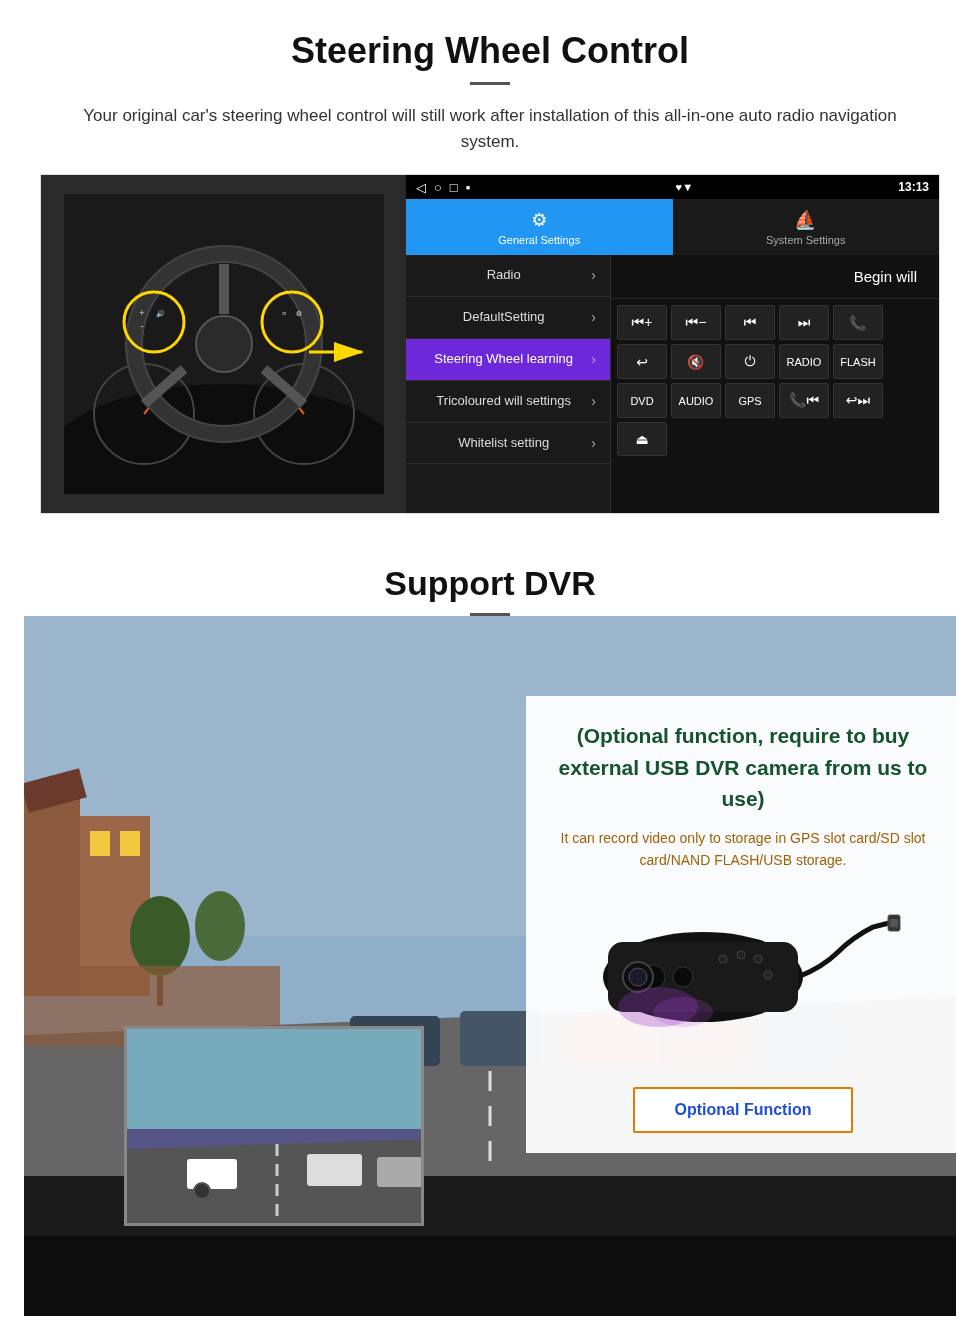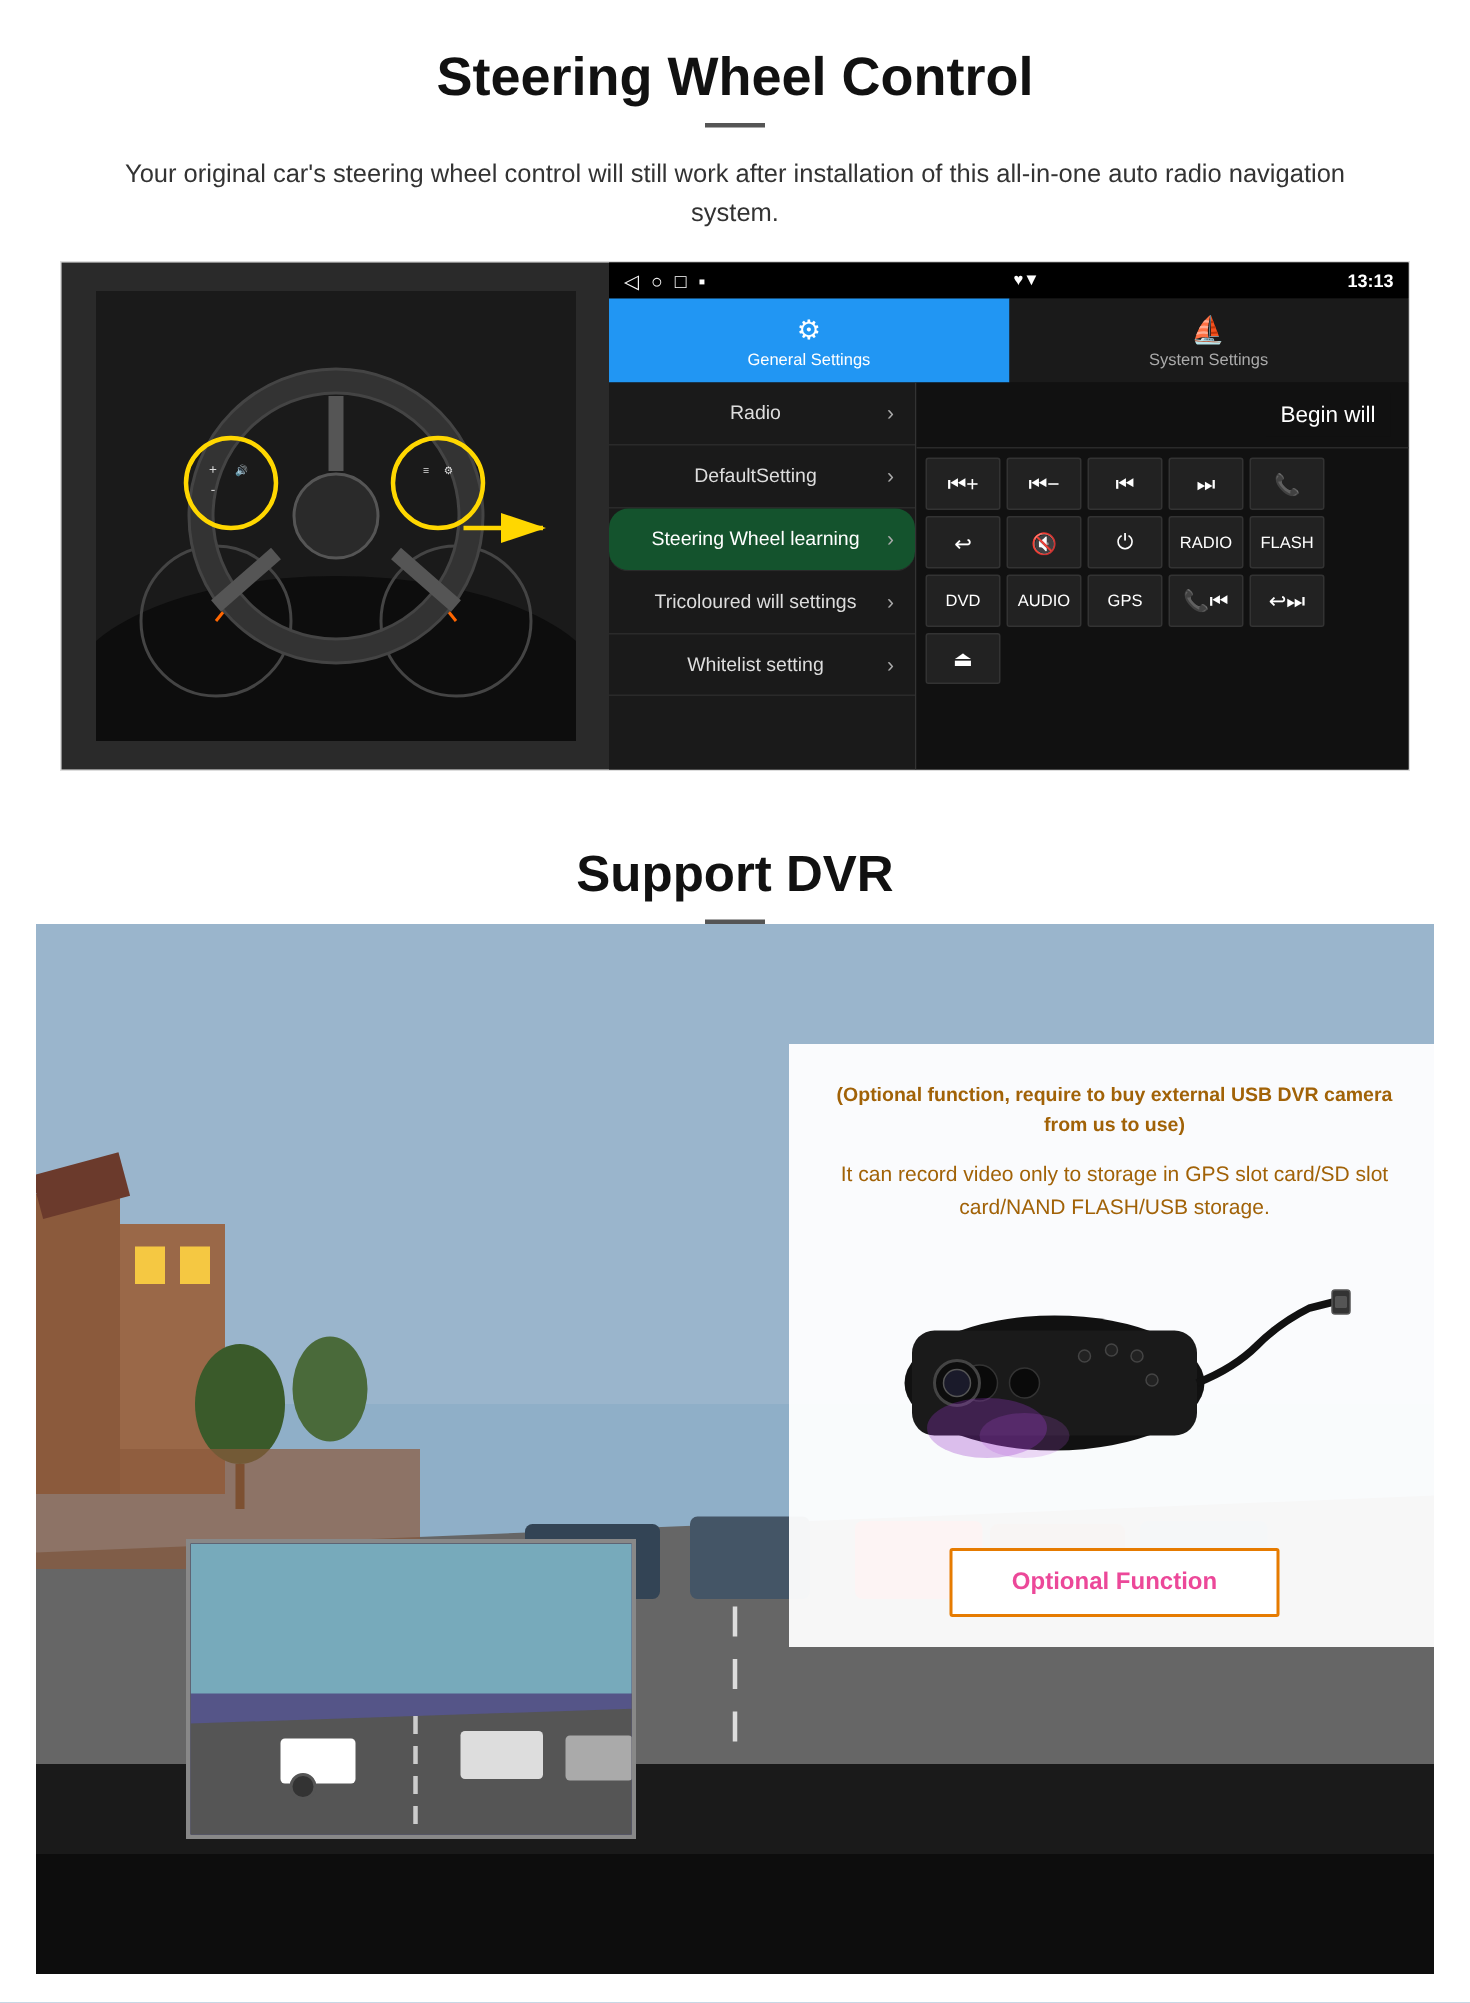--- a/index.html
+++ b/index.html
@@ -127,23 +127,22 @@
       display: flex;
       justify-content: space-between;
       align-items: center;
       padding: 12px 14px;
       color: #ddd;
       font-size: 13px;
       border-bottom: 1px solid #2a2a2a;
       cursor: pointer;
     }
     .sw-menu-item.active {
-      background: #14532d;
+      background: #6d28d9;
       color: #fff;
-      border-radius: 13px;
     }
     .sw-menu-item-text {
       flex: 1;
       line-height: 1.3;
     }
     .sw-menu-arrow {
       color: #aaa;
       font-size: 14px;
       margin-left: 4px;
     }
@@ -237,22 +236,22 @@
     .dvr-card {
       position: absolute;
       top: 80px;
       right: 0;
       width: 430px;
       background: rgba(255,255,255,0.95);
       padding: 24px 24px 20px;
       border-left: 4px solid transparent;
     }
     .dvr-card-title {
-      color: #a16207;
-      font-size: 13px;
+      color: #14532d;
+      font-size: 21px;
       font-weight: bold;
       line-height: 1.5;
       margin-bottom: 12px;
       text-align: center;
     }
     .dvr-card-body {
       color: #a16207;
       font-size: 14px;
       line-height: 1.6;
       margin-bottom: 16px;
@@ -268,21 +267,21 @@
     }
 
     
     .optional-btn-container {
       margin-top: 20px;
       display: flex;
       justify-content: center;
     }
     .optional-btn {
       border: 2px solid #e67b00;
-      color: #ec4899;
+      color: #1d4ed8;
       background: #fff;
       padding: 12px 40px;
       font-size: 16px;
       font-weight: bold;
       cursor: pointer;
       border-radius: 2px;
     }
 
     
     .dvr-preview {

